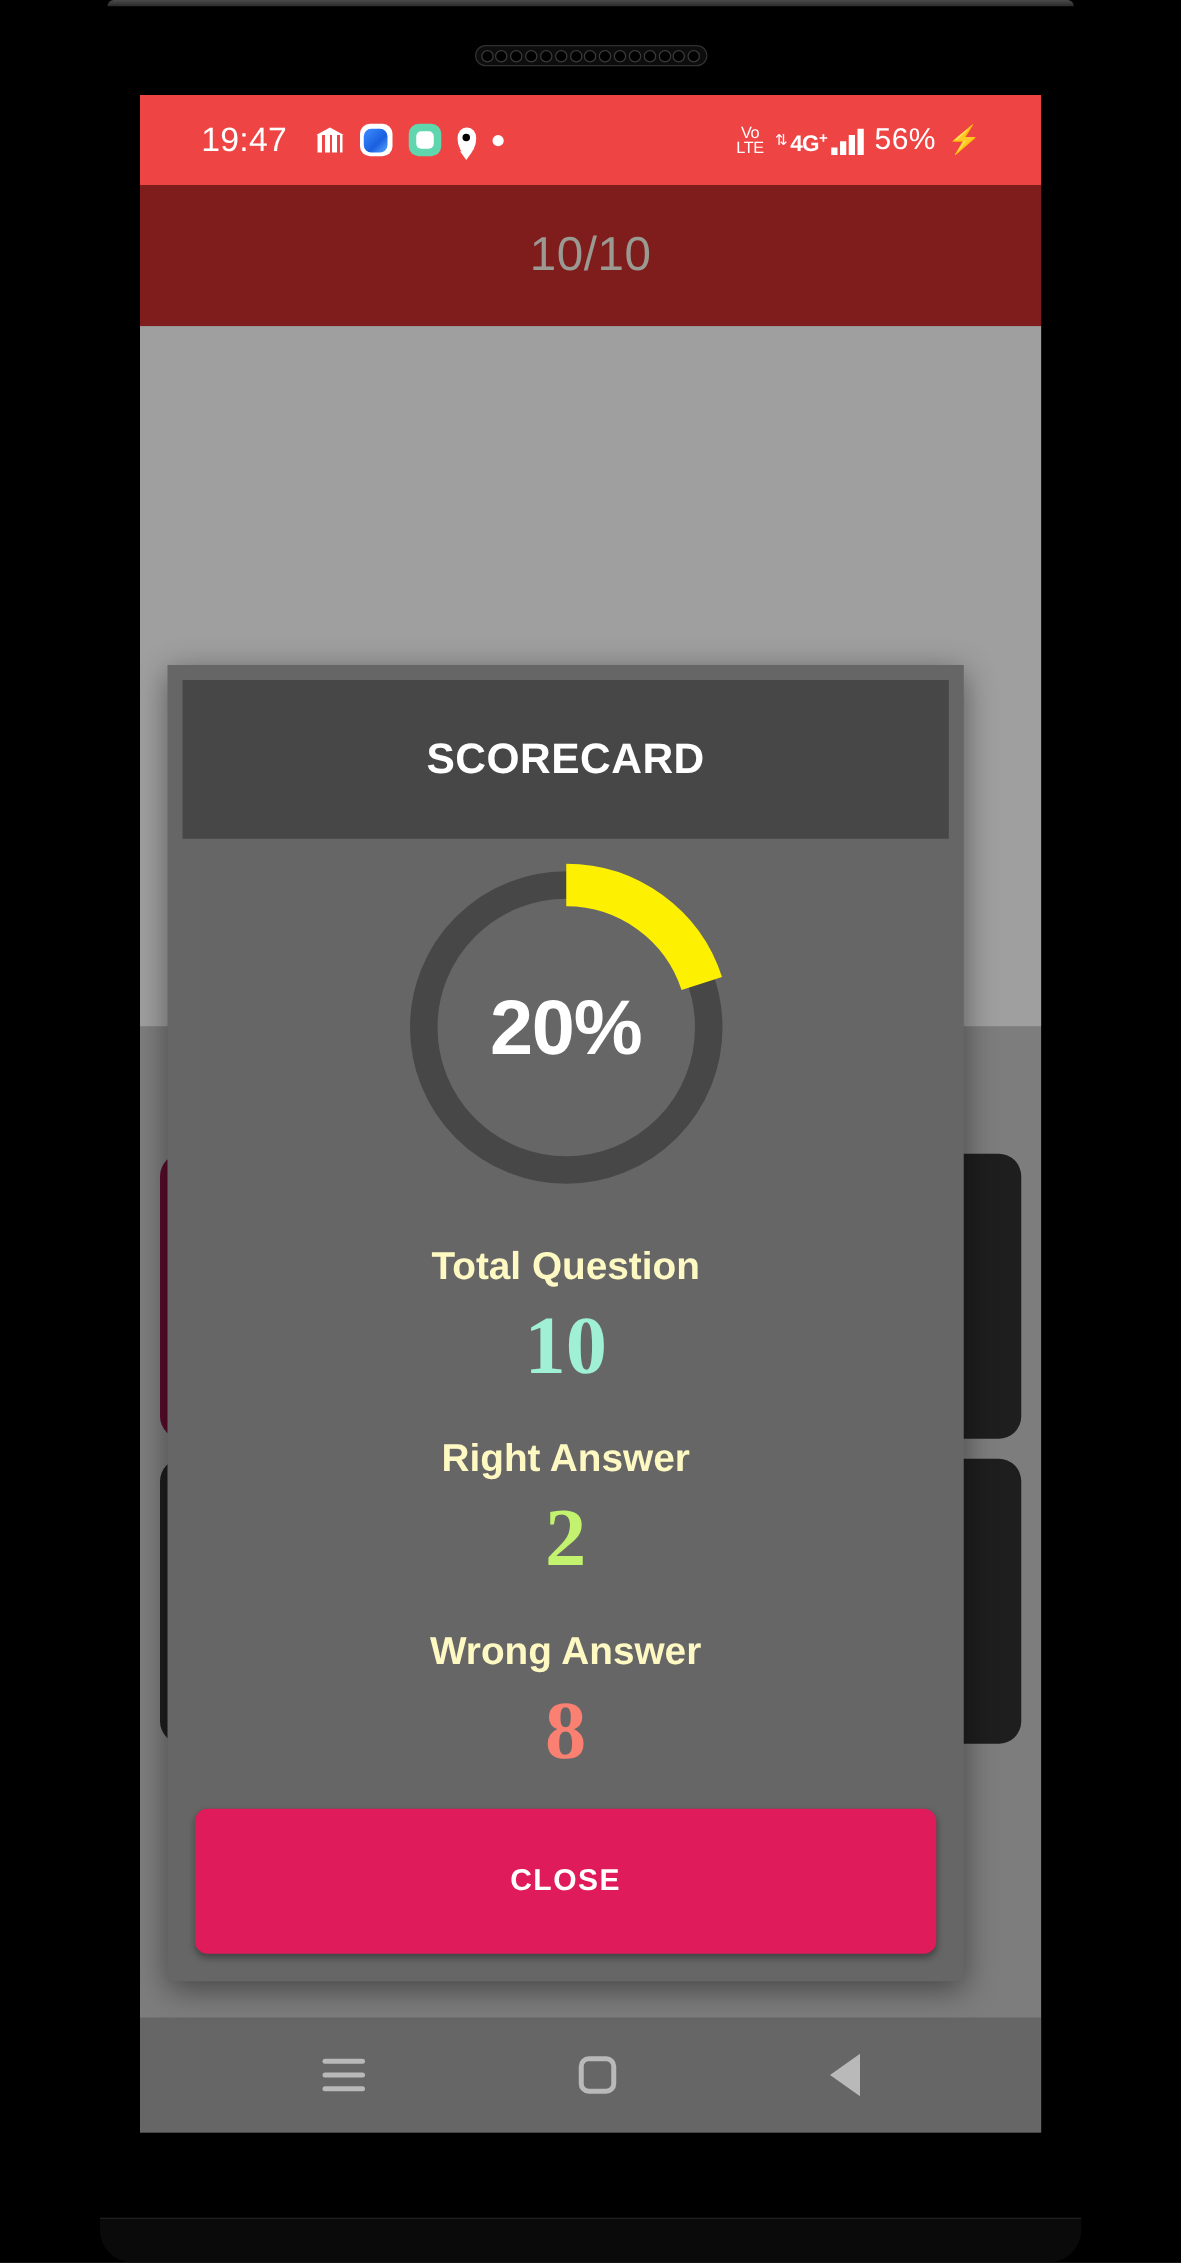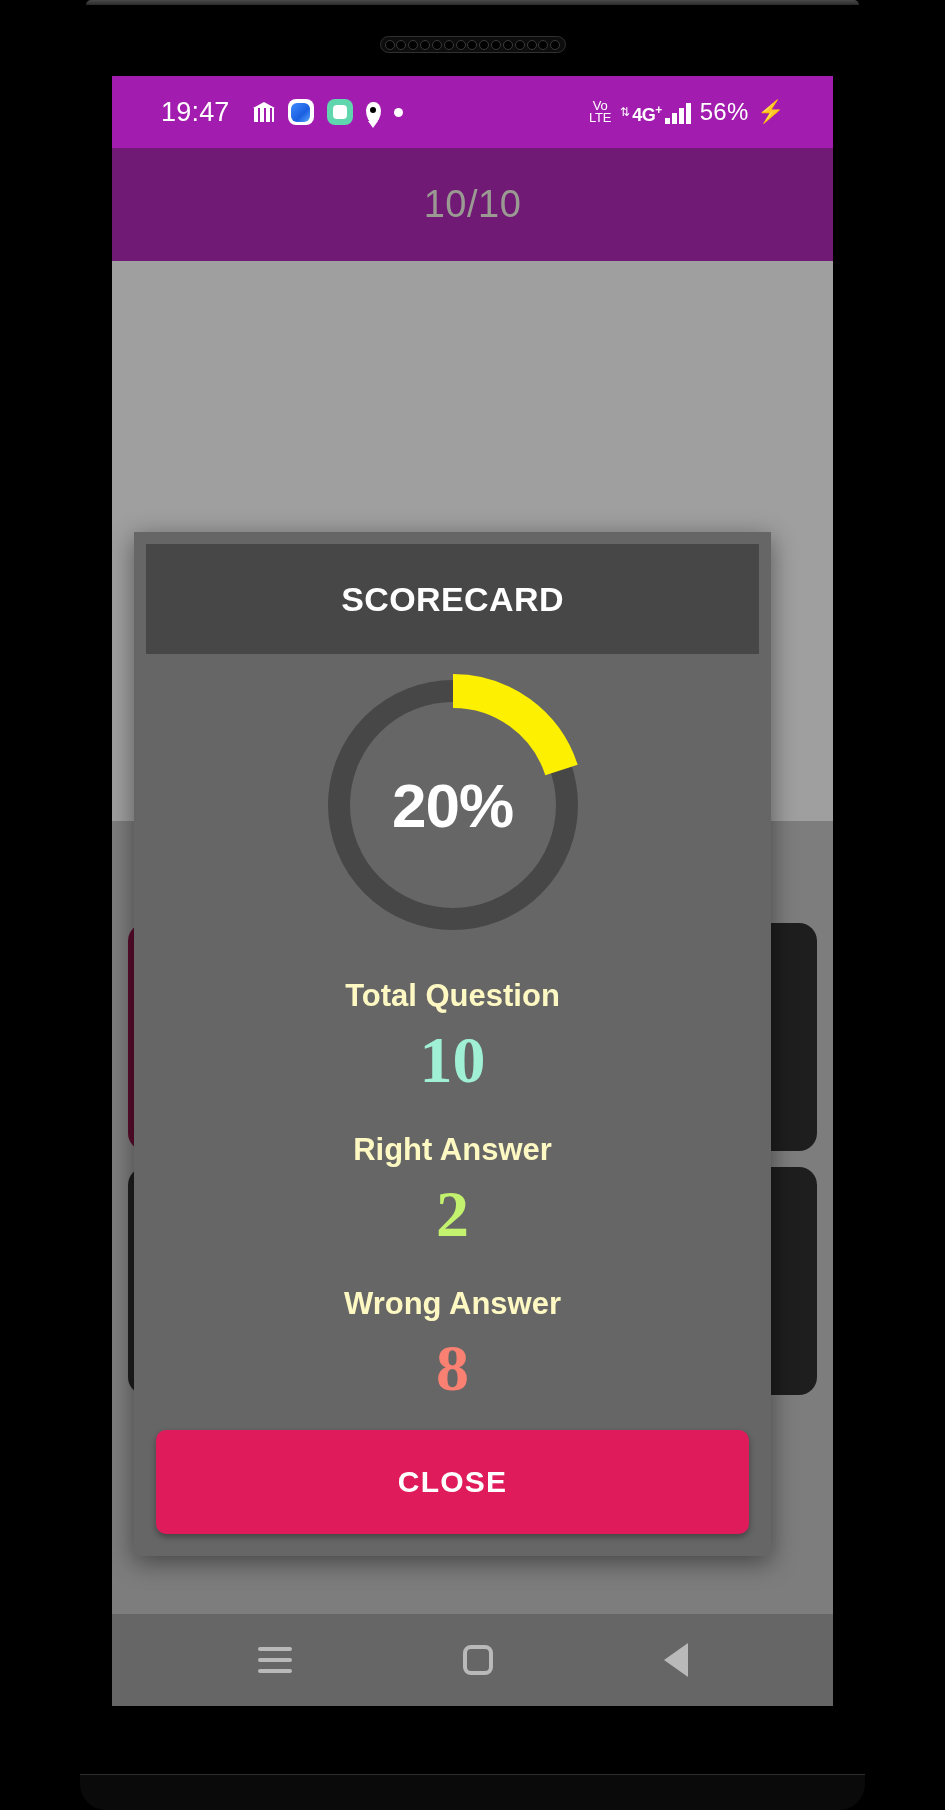--- a/index.html
+++ b/index.html
@@ -68,21 +68,21 @@
     height: 1630px;
     background: #000000;
     overflow: hidden;
   }
 
   
   .statusbar {
     position: absolute;
     top: 0; left: 0;
     width: 100%; height: 72px;
-    background: #a21caf;
+    background: #ef4444;
     display: flex;
     align-items: center;
     color: #ffffff;
   }
   .sb-left {
     display: flex;
     align-items: center;
     gap: 13px;
     padding-left: 49px;
   }
@@ -223,21 +223,21 @@
     position: absolute;
     top: 72px; left: 0;
     width: 721px;
     height: 1558px;
     background: #9f9f9f;
   }
 
   .appbar {
     width: 100%;
     height: 113px;
-    background: #701a75;
+    background: #7f1d1d;
     display: flex;
     align-items: center;
     justify-content: center;
   }
   .appbar-title {
     font-size: 38px;
     color: #9a9a93;
     font-weight: 400;
     letter-spacing: 0.5px;
   }
@@ -314,21 +314,21 @@
     position: absolute;
     top: 271px; left: 22px;
     width: 637px;
     background: #666666;
     box-shadow: 0 6px 24px rgba(0,0,0,0.45);
     z-index: 20;
     padding-bottom: 22px;
   }
   .dialog-header {
     margin: 12px 12px 0 12px;
-    height: 110px;
+    height: 127px;
     background: #474747;
     display: flex;
     align-items: center;
     justify-content: center;
   }
   .dialog-title {
     font-size: 34px;
     font-weight: bold;
     color: #ffffff;
     letter-spacing: 0.4px;
@@ -367,26 +367,26 @@
     font-weight: bold;
     line-height: 1.15;
     margin-top: 8px;
     font-family: Liberation Serif, serif;
   }
 
   .close-btn {
     display: block;
     margin: 24px 22px 0 22px;
     width: calc(100% - 44px);
-    height: 104px;
+    height: 116px;
     border: none;
     border-radius: 10px;
     background: #e01b5c;
     color: #ffffff;
-    font-size: 30px;
+    font-size: 24px;
     font-weight: bold;
     letter-spacing: 1.2px;
     font-family: "Liberation Sans", sans-serif;
     cursor: pointer;
     box-shadow: 0 3px 6px rgba(0,0,0,0.35);
   }
 </style>
 </head>
 <body>
 

